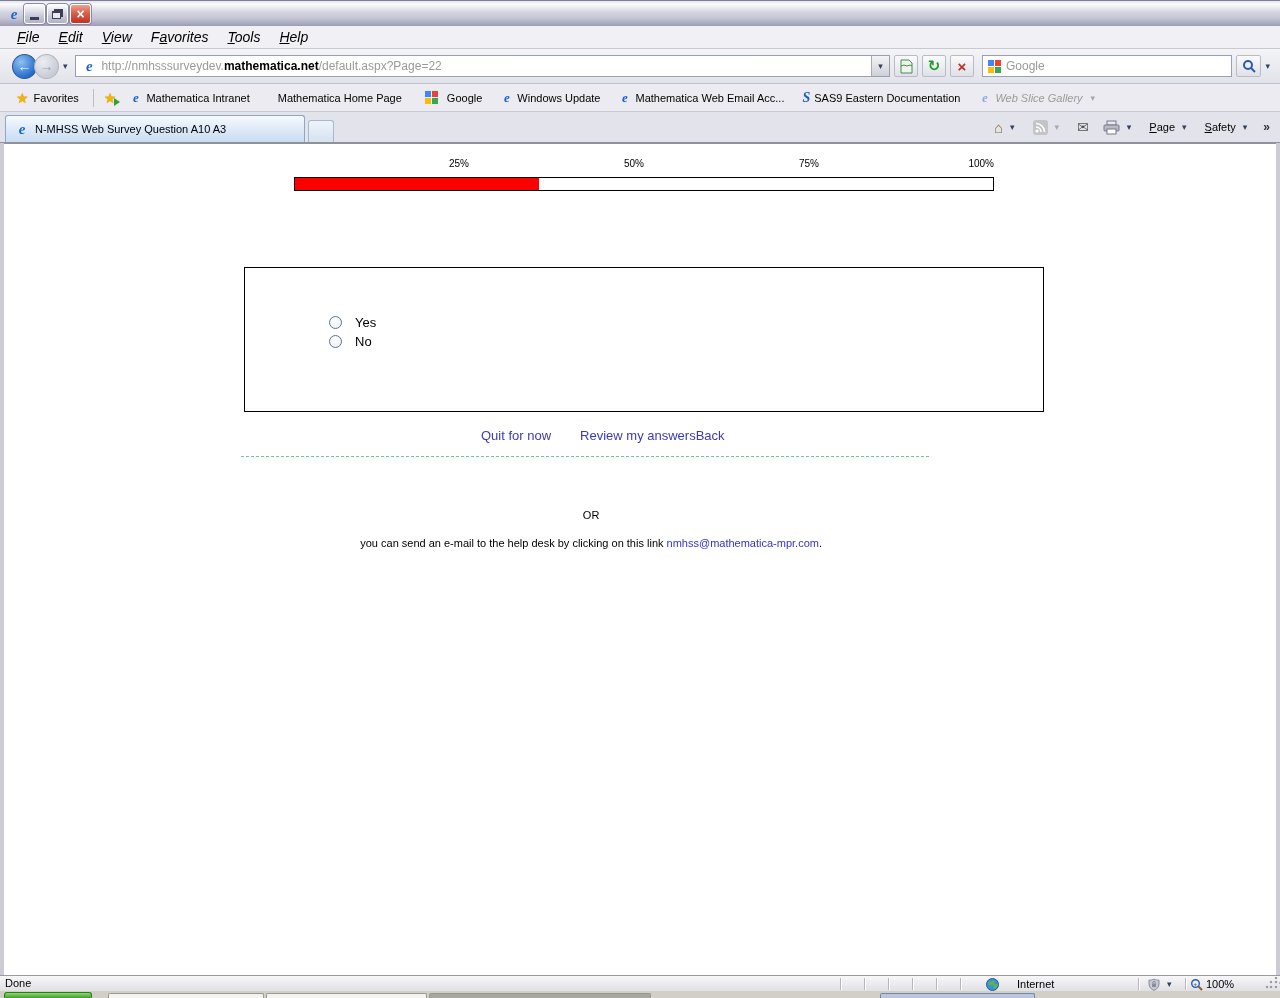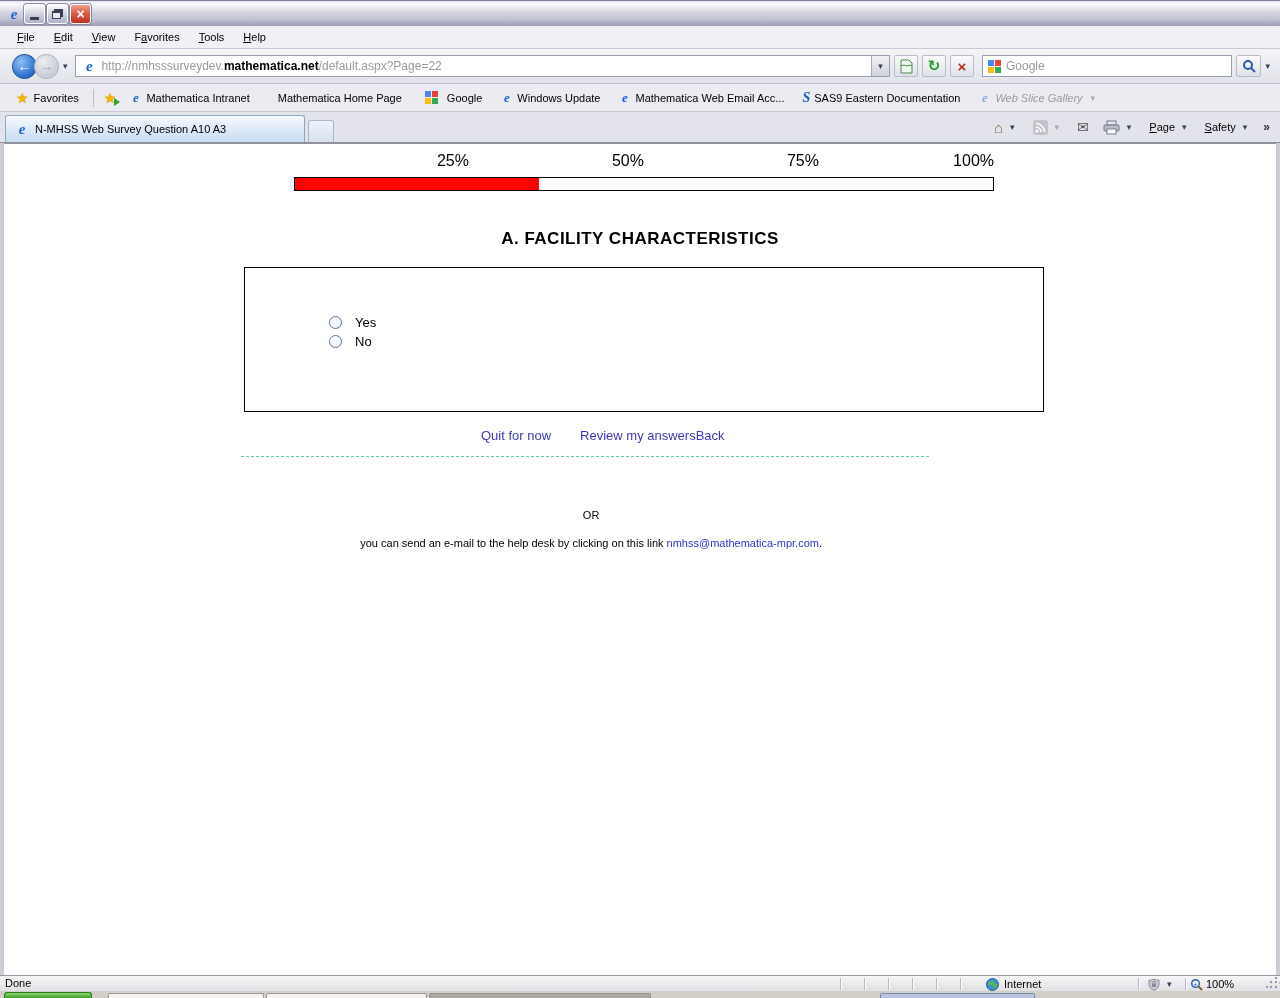--- a/index.html
+++ b/index.html
@@ -19,21 +19,21 @@
     background:linear-gradient(180deg,#fdfdfe,#c9c9da 60%,#b2b2c8); cursor:pointer; }
   .winbtn.close { background:linear-gradient(180deg,#efa28f,#d9604a 45%,#bf3220); color:#fff;
     font-weight:bold; font-size:14px; line-height:14px; }
   .minbar { width:9px; height:3px; background:#3c3c55; align-self:flex-end; margin-bottom:3px; }
   .restsq { width:9px; height:8px; border:1px solid #3c3c55; border-top-width:2px; background:#e8e8f2;
     box-shadow:2px -2px 0 -0px #3c3c55; margin-top:2px; margin-right:2px; }
 
   
   .menubar { height:23px; display:flex; align-items:center; background:#f1f0f4; padding-left:8px;
     border-bottom:1px solid #c9c9d4; }
-  .menu-item { padding:3px 10px 3px 9px; font-size:11px; cursor:default; }
+  .menu-item { padding:3px 10px 3px 9px; font-size:14px; cursor:default;font-style:italic; }
   .accel { text-decoration:underline; }
 
   
   .navbar { height:35px; display:flex; align-items:center; background:linear-gradient(180deg,#f4f4f7,#e2e3ea);
     border-bottom:1px solid #bfc1cc; padding:0 6px 0 12px; }
   .navcircle { width:25px; height:25px; border-radius:50%; display:flex; align-items:center; justify-content:center;
     font-size:14px; font-weight:bold; }
   .navcircle.back { background:radial-gradient(circle at 35% 30%,#8fc1f2,#2f74cf 65%,#1c4f9c); color:#fff;
     border:1px solid #2a5795; cursor:pointer; }
   .navcircle.fwd { background:radial-gradient(circle at 35% 30%,#eceef2,#c9ccd6 70%); color:#9aa0ae;
@@ -84,21 +84,21 @@
   .newtab { width:26px; height:22px; margin-left:3px; background:linear-gradient(180deg,#eef4fb,#d6e2f0);
     border:1px solid #a8b8cc; border-bottom:none; border-radius:3px 3px 0 0; cursor:pointer; }
   .cmdbar { margin-left:auto; display:flex; align-items:center; height:100%; padding-right:6px; gap:2px; }
   .cmditem { display:flex; align-items:center; gap:3px; padding:4px 6px; cursor:pointer; font-size:11px; }
   .house { color:#8a6d3b; font-size:15px; }
   .mailglyph { font-size:14px; color:#555; }
   .chev { font-weight:bold; color:#333; font-size:12px; padding:0 4px; cursor:pointer; }
 
   
   .content { position:relative; height:832px; background:#fff; margin:0 4px; border-top:1px solid #8f919c; }
-  .ticks { position:absolute; left:290px; top:8px; width:700px; height:13px; font-size:16px; }
+  .ticks { position:absolute; left:290px; top:14px; width:700px; height:13px; font-size:10px; }
   .ticks span { position:absolute; top:0; }
   .t25{right:75%}.t50{right:50%}.t75{right:25%}.t100{right:0}
   .pbar { position:absolute; left:290px; top:33px; width:700px; height:14px; border:1px solid #000; background:#fff; }
   .pfill { height:100%; background:#ff0000; }
   .pmsg { position:absolute; top:50px; left:0; width:100%; text-align:center; font-weight:bold; font-size:13px; }
   .heading { position:absolute; top:85px; left:0; width:100%; text-align:center; font-weight:bold; font-size:17px;
     letter-spacing:.5px; }
   .qbox { position:absolute; left:240px; top:123px; width:800px; height:145px; border:1px solid #000; }
   .qline { position:absolute; left:12px; top:16px; font-size:13px; font-weight:bold; white-space:pre-wrap; }
   .qnum { margin-right:28px; }
@@ -118,21 +118,21 @@
   .dashsep { position:absolute; left:237px; top:312px; width:688px; border-top:1px dashed #66cc99; }
   .helpblock { position:absolute; left:237px; top:322px; width:688px; text-align:center; font-size:11px;
     line-height:14px; white-space:pre-wrap; }
   .emaillink { color:#3333cc; cursor:pointer; }
 
   
   .statusbar { position:relative; height:16px; background:linear-gradient(180deg,#f7f7f8,#e0e0e5);
     border-top:1px solid #9a9aa6; font-size:11px; }
   .statusbar .done { position:absolute; left:5px; top:1px; }
   .seg { position:absolute; top:2px; width:1px; height:12px; background:#b6b6c0; box-shadow:1px 0 0 #fff; }
-  .zonewrap { position:absolute; left:986px; top:0; display:flex; align-items:center; gap:5px; height:16px; }
+  .zonewrap { position:absolute; left:986px; top:0; display:flex; align-items:center; gap:18px; height:16px; }
   .shieldwrap { position:absolute; left:1147px; top:0; display:flex; align-items:center; height:16px; gap:2px; }
   .zoomwrap { position:absolute; left:1190px; top:0; display:flex; align-items:center; height:16px; gap:3px; }
   .zoomdd { margin-left:38px; }
   .grip { position:absolute; right:2px; bottom:2px; width:12px; height:12px;
     background:
       radial-gradient(circle at 10px 10px,#9a9aa8 1.4px,transparent 1.6px),
       radial-gradient(circle at 10px 5px,#9a9aa8 1.4px,transparent 1.6px),
       radial-gradient(circle at 5px 10px,#9a9aa8 1.4px,transparent 1.6px),
       radial-gradient(circle at 10px 1px,#9a9aa8 1.4px,transparent 1.6px),
       radial-gradient(circle at 1px 10px,#9a9aa8 1.4px,transparent 1.6px),
@@ -309,21 +309,20 @@
   <div class="ticks">
     <span class="t25">25%</span>
     <span class="t50">50%</span>
     <span class="t75">75%</span>
     <span class="t100">100%</span>
   </div>
   <div class="pbar">
     <div class="pfill" style="width: 35%; background: rgb(255, 0, 0);"></div>
   </div>
 
-  <div class="heading">A. FACILITY CHARACTERISTICS</div>
 
   <div class="qbox">
     <div class="opts">
       <div class="opt">
         <span class="radio"></span>
         <span style="font-size:13px">Yes</span>
       </div>
       <div class="opt">
         <span class="radio"></span>
         <span style="font-size:13px">No</span>

